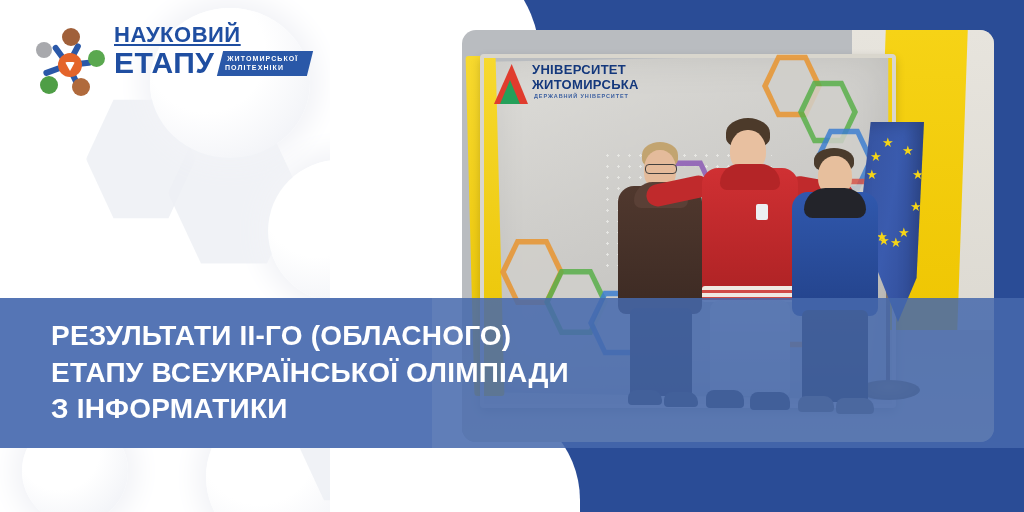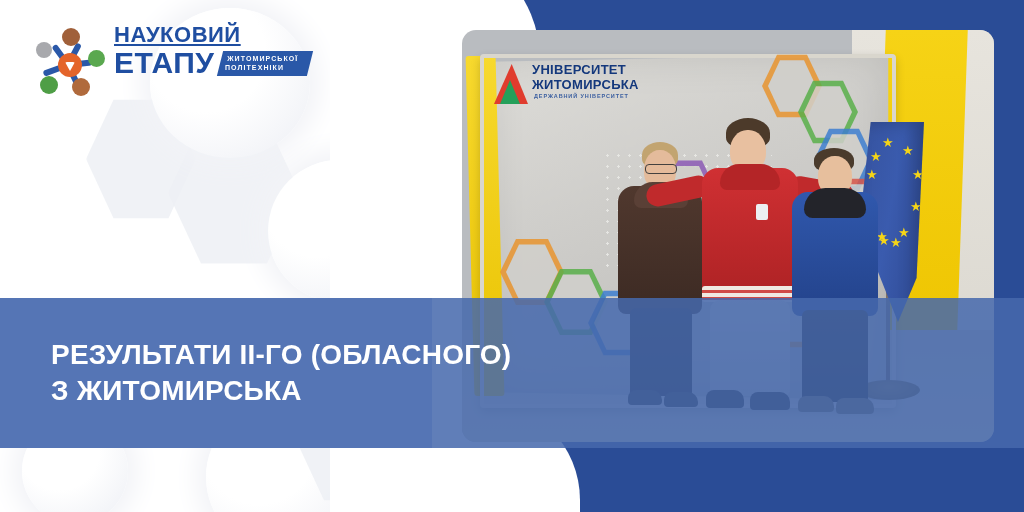--- a/index.html
+++ b/index.html
@@ -447,16 +447,17 @@
           <div>ПОЛІТЕХНІКИ</div>
         </div>
       </div>
     </div>
   </div>
 
   <div class="title-band"></div>
   <div class="title-band clip-left"></div>
   <div class="title-text">
     <div>РЕЗУЛЬТАТИ ІІ-ГО (ОБЛАСНОГО)</div>
-    <div>З ЖИТОМИРСЬКА</div>
+    <div>ЕТАПУ ВСЕУКРАЇНСЬКОЇ ОЛІМПІАДИ</div>
+    <div>З ІНФОРМАТИКИ</div>
   </div>
 
 </div>
 
 </body></html>

